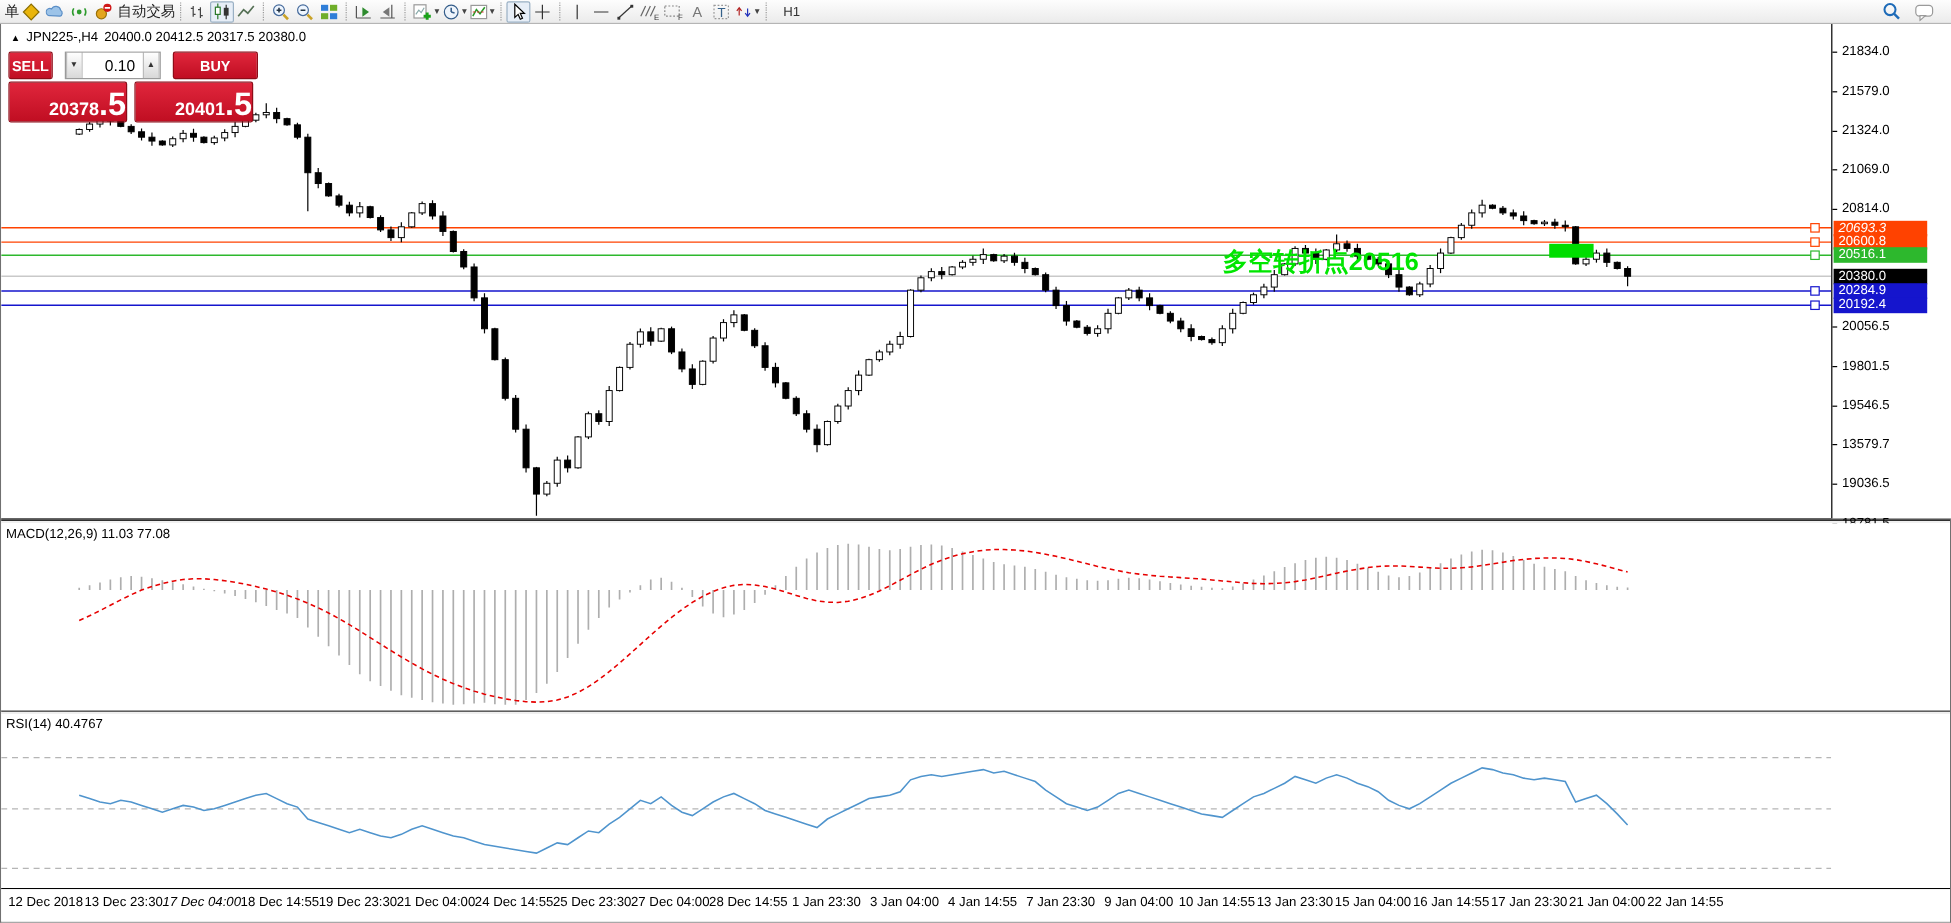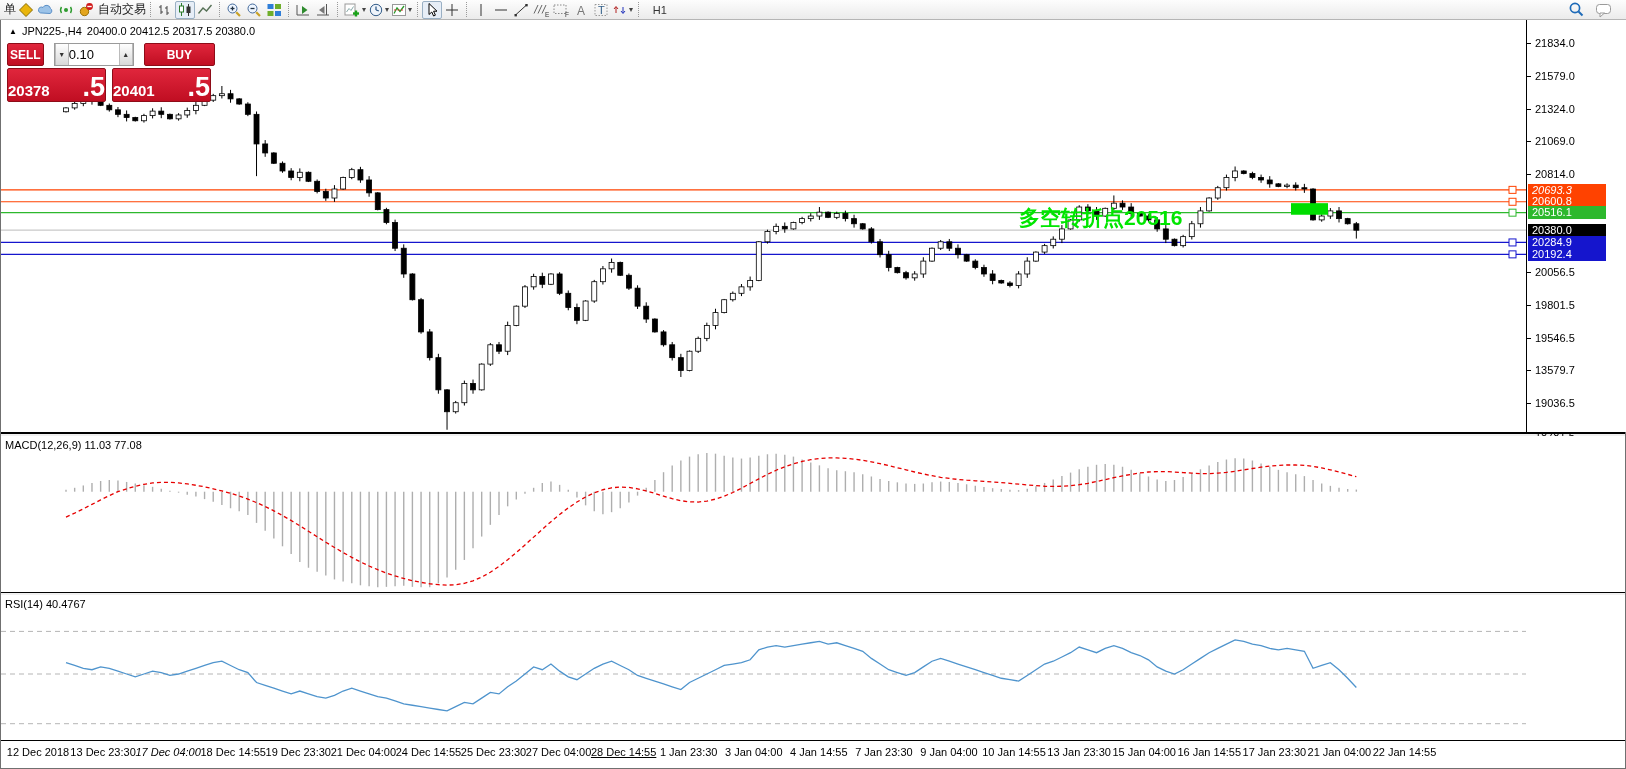--- a/index.html
+++ b/index.html
@@ -43,25 +43,25 @@
   .tp-row1 { display:flex; align-items:stretch; height:23px; }
   .btn-red { background:linear-gradient(#e0263c,#c00e22); border:1px solid #8e0c18;
     color:#fff; font-weight:bold; font-size:12px; display:flex; align-items:center;
     justify-content:center; }
   .sell-btn { width:40px; border-radius:2px; }
   .buy-btn { width:78px; margin-left:10px; border-radius:2px; }
   .spin { display:flex; margin-left:10px; border:1px solid #9a9a9a; background:#fff; }
   .spin-btn { width:14px; background:linear-gradient(#fefefe,#d8d8d8); border-left:1px solid #bbb;
     border-right:1px solid #bbb; font-size:7px; color:#333; display:flex; align-items:center;
     justify-content:center; }
-  .spin-input { width:50px; border:none; font-size:13px; padding-right:6px;
+  .spin-input { width:50px; border:none; font-size:13px; text-align:right; padding-right:6px;
     font-family:"Liberation Sans",sans-serif; }
   .tp-row2 { display:flex; margin-top:2px; }
   .price-box { width:99px; height:34px; border-radius:2px; display:flex; align-items:baseline;
-    justify-content:space-between; padding-top:3px; }
+    justify-content:flex-end; padding-top:3px; }
   .price-box + .price-box { margin-left:6px; }
   .p-int { font-size:15px; font-weight:bold; line-height:30px; }
   .p-frac { font-size:27px; font-weight:bold; line-height:30px; }
   
   .time-axis { position:relative; height:27px; background:#fff; }
   .time-lbl { position:absolute; top:5px; width:90px; margin-left:-45px; text-align:center;
     font-size:11px; color:#000; white-space:nowrap; }
 </style>
 </head>
 <body>
@@ -833,21 +833,21 @@
   <div class="time-axis" id="timeAxis">
       <div class="time-lbl" style="left: 37px;">12 Dec 2018</div>
       <div class="time-lbl" style="left: 102.07px;">13 Dec 23:30</div>
       <div class="time-lbl" style="left: 167.14px; font-style: italic;">17 Dec 04:00</div>
       <div class="time-lbl" style="left: 232.21px;">18 Dec 14:55</div>
       <div class="time-lbl" style="left: 297.28px;">19 Dec 23:30</div>
       <div class="time-lbl" style="left: 362.35px;">21 Dec 04:00</div>
       <div class="time-lbl" style="left: 427.42px;">24 Dec 14:55</div>
       <div class="time-lbl" style="left: 492.49px;">25 Dec 23:30</div>
       <div class="time-lbl" style="left: 557.56px;">27 Dec 04:00</div>
-      <div class="time-lbl" style="left: 622.63px; text-decoration: underline;">28 Dec 14:55</div>
+      <div class="time-lbl" style="left: 622.63px;">28 Dec 14:55</div>
       <div class="time-lbl" style="left: 687.7px;">1 Jan 23:30</div>
       <div class="time-lbl" style="left: 752.77px;">3 Jan 04:00</div>
       <div class="time-lbl" style="left: 817.84px;">4 Jan 14:55</div>
       <div class="time-lbl" style="left: 882.91px;">7 Jan 23:30</div>
       <div class="time-lbl" style="left: 947.98px;">9 Jan 04:00</div>
       <div class="time-lbl" style="left: 1013.05px;">10 Jan 14:55</div>
       <div class="time-lbl" style="left: 1078.12px;">13 Jan 23:30</div>
       <div class="time-lbl" style="left: 1143.19px;">15 Jan 04:00</div>
       <div class="time-lbl" style="left: 1208.26px;">16 Jan 14:55</div>
       <div class="time-lbl" style="left: 1273.33px;">17 Jan 23:30</div>

